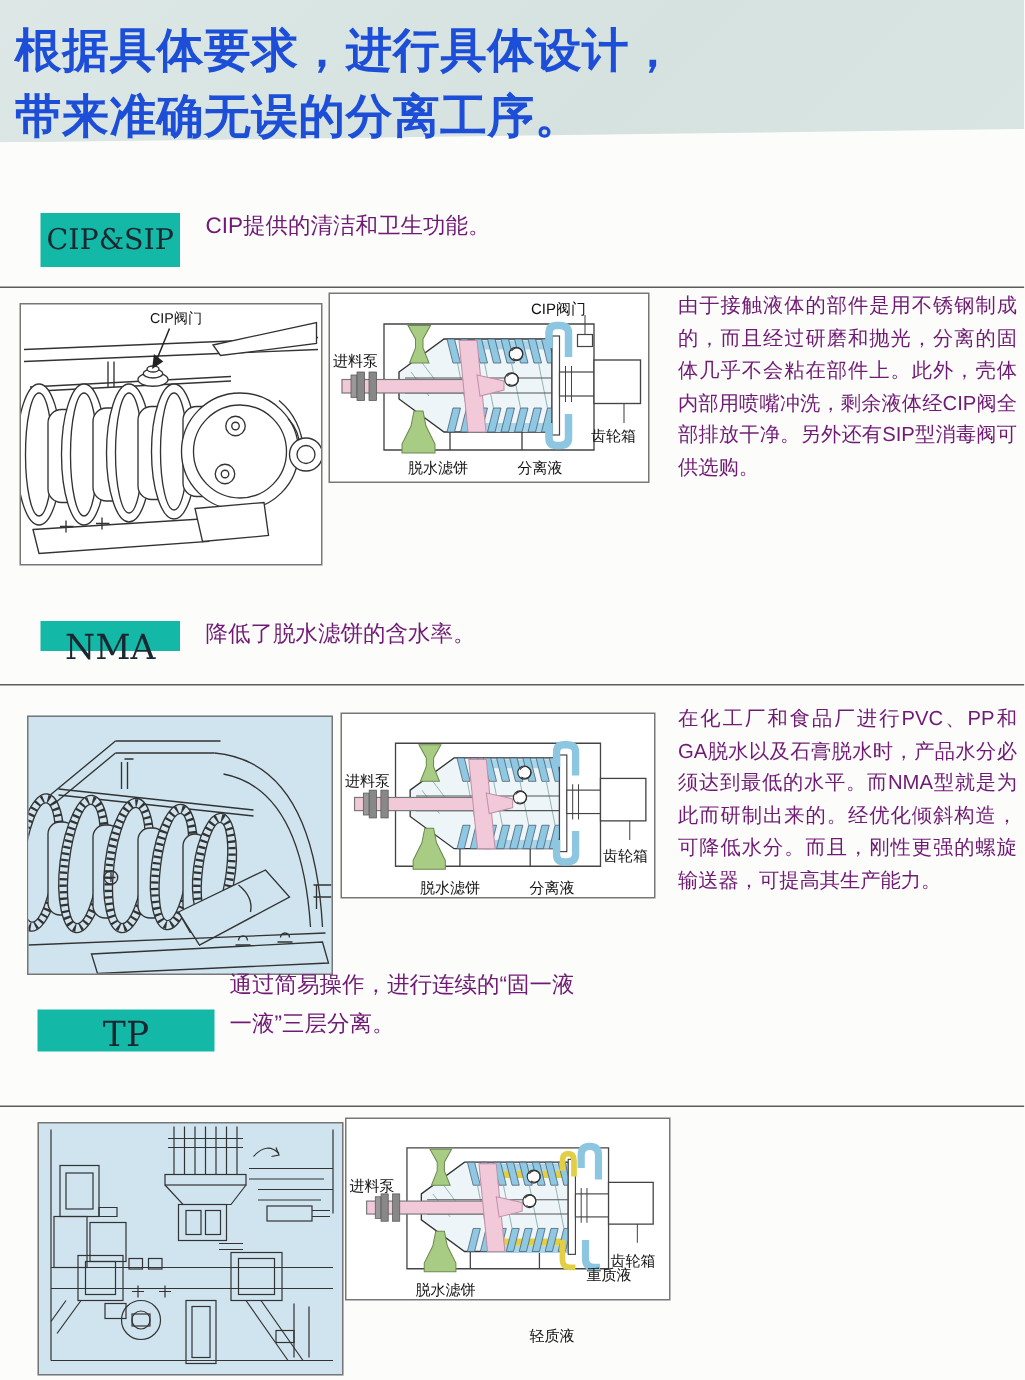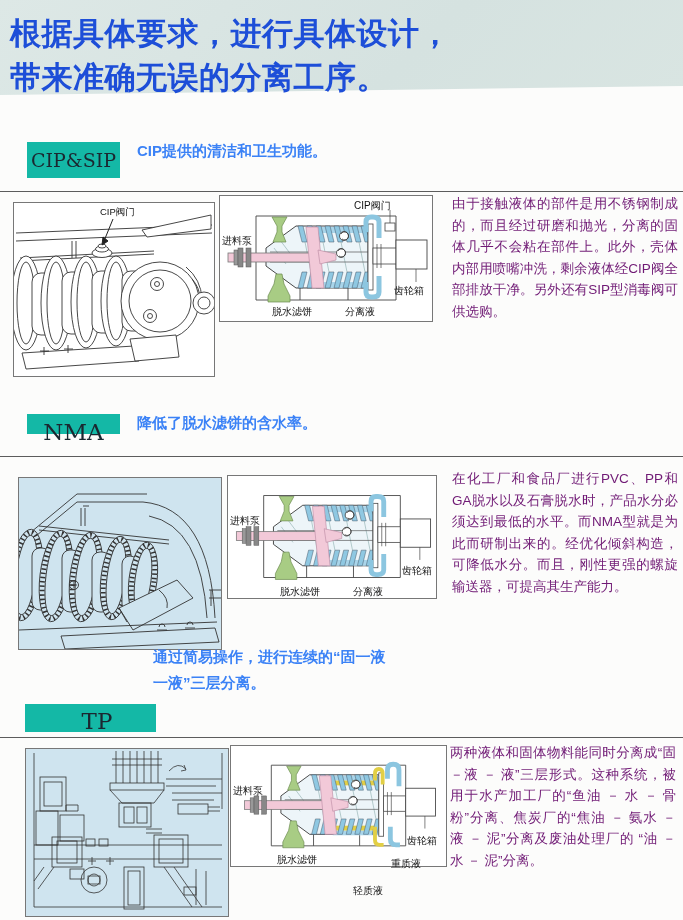--- a/index.html
+++ b/index.html
@@ -3,22 +3,22 @@
 <meta charset="utf-8">
 <style>
   html,body{margin:0;padding:0;}
   .page{position:relative;width:683px;height:920px;background:#fcfcfb;overflow:hidden;font-family:"Liberation Sans",sans-serif;}
   .top-band{position:absolute;left:0;top:0;width:683px;height:95px;background:linear-gradient(135deg,#dde8e6 0%,#d5e2e0 60%,#d9e5e2 100%);clip-path:polygon(0 0,683px 0,683px 86px,0 95px);}
   .title{position:absolute;left:10px;font-family:"DejaVu Serif",serif;font-weight:700;font-size:31px;color:#1d4ed8;letter-spacing:0.5px;white-space:nowrap;}
   .t1{top:13px;} .t2{top:57px;}
   .label-box{position:absolute;background:#14b8a6;text-align:center;font-family:"DejaVu Serif",serif;color:#1b2730;}
   .lb1{left:27px;top:142px;width:93px;height:36px;font-size:19px;line-height:36px;}
   .lb2{left:27px;top:414px;width:93px;height:20px;font-size:23px;line-height:36px;}
-  .lb3{left:25px;top:704px;width:118px;height:28px;font-size:23px;line-height:35px;padding-left:13px;}
-  .desc{position:absolute;font-size:15px;font-weight:700;color:#3b82f6;line-height:26px;white-space:nowrap;}
+  .lb3{left:25px;top:673px;width:118px;height:28px;font-size:23px;line-height:35px;}
+  .desc{position:absolute;font-size:15px;font-weight:400;color:#701a75;line-height:26px;white-space:nowrap;}
   .d1{left:137px;top:138px;} .d2{left:137px;top:410px;} .d3{left:153px;top:644px;}
   .rule{position:absolute;left:0;width:683px;height:0;border-top:1px solid #5c5c5c;}
   .r1{top:191px;} .r2{top:456px;} .r3{top:737px;}
   .para{position:absolute;width:226px;font-size:13.5px;line-height:21.5px;color:#701a75;text-align:justify;}
   .p1{left:452px;top:193px;} .p2{left:452px;top:468px;} .p3{left:450px;top:742px;}
   .diagram{position:absolute;border:1px solid #777;background:#fff;}
   .m1{left:13px;top:202px;width:200px;height:173px;}
   .m2{left:18px;top:477px;width:202px;height:171px;background:#cfe4ef;}
   .m3{left:25px;top:748px;width:202px;height:167px;background:#cfe4ef;}
   .s1{left:219px;top:195px;width:212px;height:125px;}
@@ -373,16 +373,15 @@
       <path d="M196,73 V86" stroke="#444" stroke-width="0.7"></path>
       <circle cx="124" cy="40" r="4.5" fill="#fff" stroke="#333" stroke-width="0.8"></circle>
       <path d="M121,38 a4,4 0 1 1 1,5" stroke="#333" stroke-width="0.8" fill="none"></path>
       <circle cx="121" cy="57" r="4.5" fill="#fff" stroke="#333" stroke-width="0.8"></circle>
       <path d="M118,55 a4,4 0 1 1 1,5" stroke="#333" stroke-width="0.8" fill="none"></path>
     </svg>
     <span class="dlabel" style="left:2px;top:38px;">进料泵</span>
     <span class="dlabel" style="left:176px;top:88px;">齿轮箱</span>
     <span class="dlabel" style="left:46px;top:107px;">脱水滤饼</span>
     <span class="dlabel" style="left:122px;top:107px;margin-top:31px;">轻质液</span>
-    <span class="dlabel" style="left:160px;top:111px;">重质液</span>
-  </div>
-  <div class="para p3">两种液体和固体物料能同时分离成“固－液 － 液”三层形式。这种系统，被用于水产加工厂的“鱼油 － 水 － 骨粉”分离、焦炭厂的“焦油 － 氨水 － 液 － 泥”分离及废油处理厂的 “油 － 水 － 泥”分离。</div>
+    <span class="dlabel" style="left:160px;top:97px;">重质液</span>
+  </div>
 </div>
 
 </body></html>

